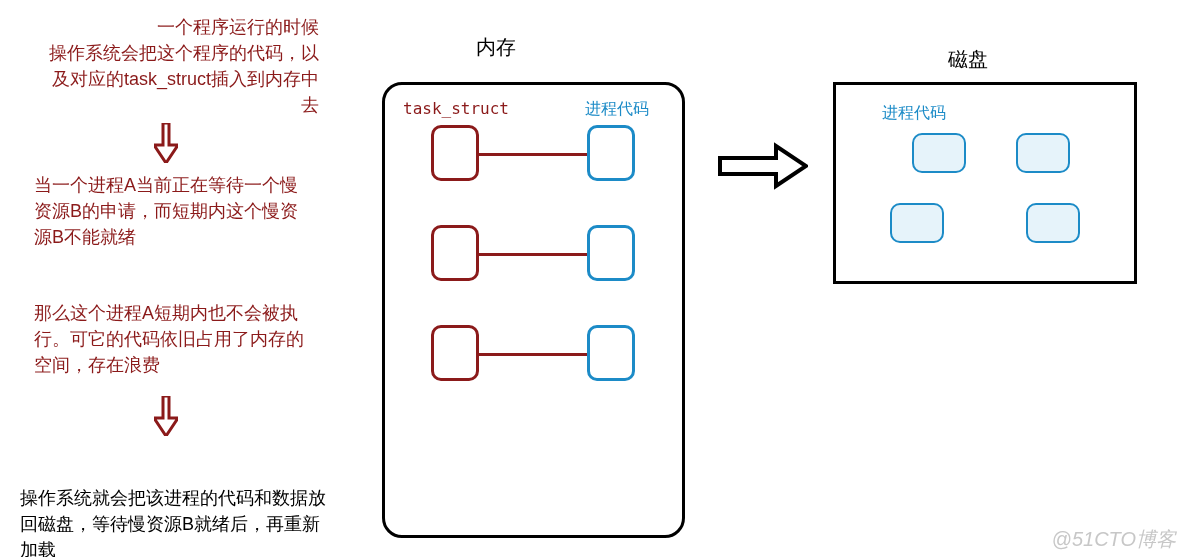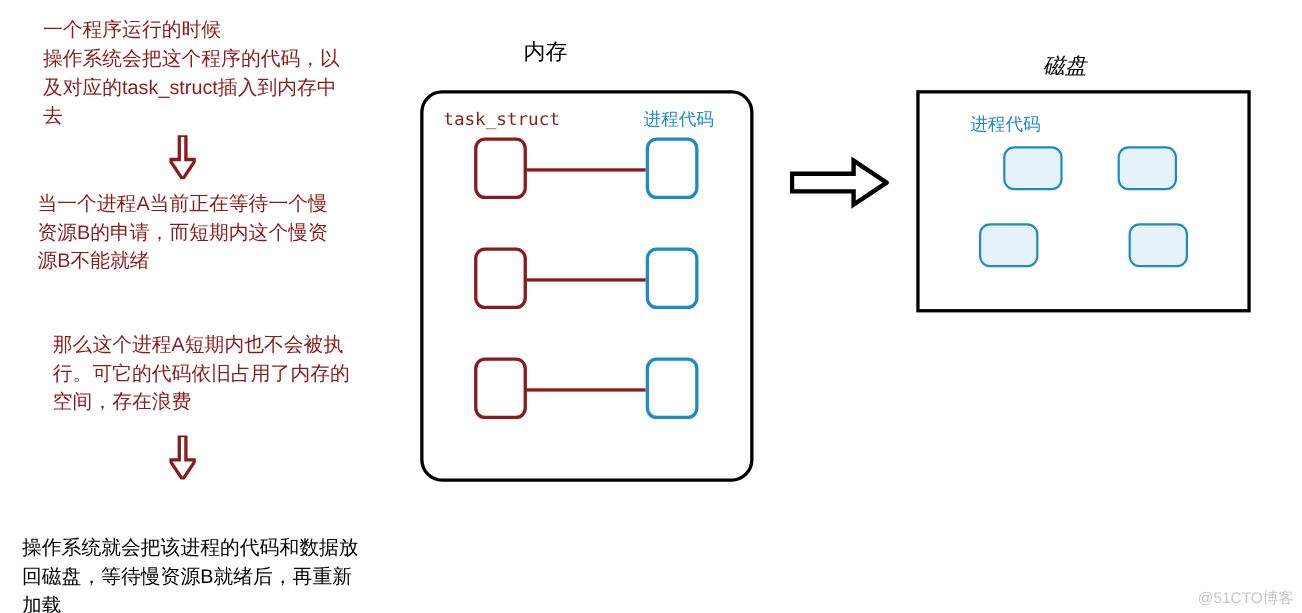--- a/index.html
+++ b/index.html
@@ -32,21 +32,21 @@
     color: #000;
     font-size: 20px;
     font-weight: 500;
   }
 
   .mem-box {
     position: absolute;
     left: 382px;
     top: 82px;
     width: 303px;
-    height: 356px;
+    height: 456px;
     border: 3px solid #000;
     border-radius: 20px;
     background: #fff;
   }
 
   .mem-label {
     position: absolute;
     font-size: 16px;
     font-family: "Consolas", monospace;
   }
@@ -101,35 +101,36 @@
     width: 90px;
     height: 48px;
   }
   .big-arrow svg { width: 100%; height: 100%; }
 
   .watermark {
     position: absolute;
     right: 8px;
     bottom: 4px;
     color: #c7c7c7;
-    font-size: 14px;
+    font-size: 20px;
+    font-style: italic;
   }
 </style>
 </head>
 <body>
 
-<div class="explain" style="left: 39px; top: 14px; width: 280px; white-space: pre-line;">一个程序运行的时候
+<div class="explain" style="left: 39px; top: 14px; width: 280px; white-space: pre-line; text-align: right;">一个程序运行的时候
 操作系统会把这个程序的代码，以及对应的task_struct插入到内存中去</div>
 <div class="arrow-down" style="left:154px; top:123px;">
   <svg viewBox="0 0 24 40">
       <path d="M9 0 H15 V22 H24 L12 40 L0 22 H9 Z" fill="none" stroke="#8B1A1A" stroke-width="3" stroke-linejoin="miter"></path>
     </svg>
 </div>
 <div class="explain" style="left:34px; top:172px; width:280px;">当一个进程A当前正在等待一个慢资源B的申请，而短期内这个慢资源B不能就绪</div>
-<div class="explain" style="left:34px; top:300px; width:280px;margin-left:14px;">那么这个进程A短期内也不会被执行。可它的代码依旧占用了内存的空间，存在浪费</div>
+<div class="explain" style="left:34px; top:300px; width:280px;">那么这个进程A短期内也不会被执行。可它的代码依旧占用了内存的空间，存在浪费</div>
 <div class="arrow-down" style="left:154px; top:396px;">
   <svg viewBox="0 0 24 40">
       <path d="M9 0 H15 V22 H24 L12 40 L0 22 H9 Z" fill="none" stroke="#8B1A1A" stroke-width="3" stroke-linejoin="miter"></path>
     </svg>
 </div>
 <div class="explain black" style="left:20px; top:437px; width:312px;margin-top:48px;">操作系统就会把该进程的代码和数据放回磁盘，等待慢资源B就绪后，再重新加载</div>
 
 <div class="label-top" style="left:476px; top:34px;font-family:Liberation Serif, serif;">内存</div>
 <div class="mem-box">
   <div class="mem-label red" style="left:18px; top:14px;">task_struct</div>
@@ -147,21 +148,21 @@
   <div class="row-line" style="left:94px;  top:268px; width:108px;"></div>
   <div class="cell blue" style="left:202px; top:240px;"></div>
 </div>
 
 <div class="big-arrow">
   <svg viewBox="0 0 90 48">
       <path d="M2 16 H58 V4 L88 24 L58 44 V32 H2 Z" fill="none" stroke="#000" stroke-width="4" stroke-linejoin="miter"></path>
     </svg>
 </div>
 
-<div class="label-top" style="left:948px; top:46px;font-style:italic;">磁盘</div>
+<div class="label-top" style="left:948px; top:46px;">磁盘</div>
 <div class="disk-box">
   <div class="disk-label" style="left:46px; top:18px;">进程代码</div>
   <div class="disk-cell" style="left:76px;  top:48px;"></div>
   <div class="disk-cell" style="left:180px; top:48px;"></div>
   <div class="disk-cell" style="left:54px;  top:118px;"></div>
   <div class="disk-cell" style="left:190px; top:118px;"></div>
 </div>
 
 <div class="watermark">@51CTO博客</div>
 

